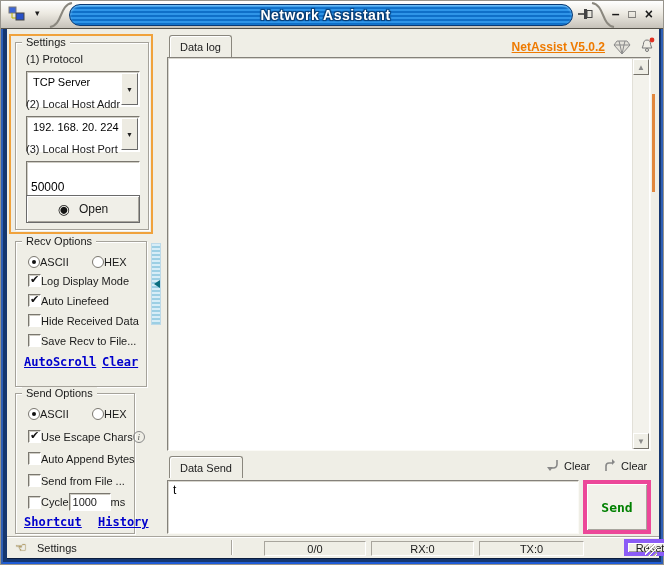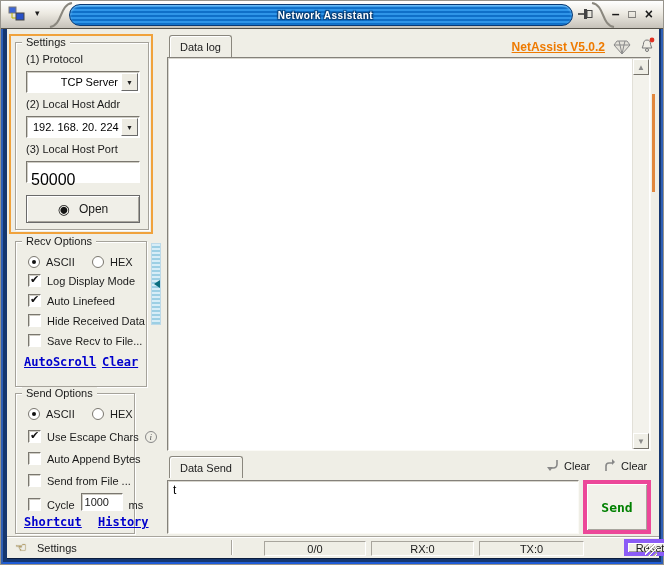--- a/index.html
+++ b/index.html
@@ -16,63 +16,63 @@
     border-bottom:1px solid #55524A; }
   .app-icon { position:absolute; left:7px; top:5px; }
   .tb-arrow { position:absolute; left:34px; top:7px; font-size:9px; color:#1A1A1A; }
   .swoosh { position:absolute; top:0; }
   .swoosh.left { left:48px; }
   .swoosh.right { left:590px; }
   .title-pill { position:absolute; left:68px; top:3px; width:504px; height:22px;
     border-radius:12px; border:1px solid #0A3A74;
     background:repeating-linear-gradient(180deg,#2F95E8 0 2px,#0F6FC8 2px 4px);
     box-shadow:inset 0 1px 2px #7EC6F8; display:flex; align-items:center; justify-content:center; }
-  .title-text { font-size:10px; font-weight:bold; color:#FFFFFF; letter-spacing:.5px;
+  .title-text { font-size:14px; font-weight:bold; color:#FFFFFF; letter-spacing:.5px;
     text-shadow:1px 1px 1px #063A70,-1px -1px 1px #063A70,1px -1px 1px #063A70,-1px 1px 1px #063A70;padding-left:9px; }
   .pin-wrap { position:absolute; left:576px; top:6px; }
   .win-controls { position:absolute; right:10px; top:3px; display:flex; gap:9px; align-items:center; height:20px; }
   .win-controls span { color:#1A1A1A; font-weight:bold; line-height:20px; }
   .glyph-min { font-size:14px; } .glyph-max { font-size:12px; } .glyph-close { font-size:14px; }
 
   
   .content { position:absolute; left:6px; top:28px; width:652px; height:530px;
     background:#EFEEE6; border-bottom:1px solid #0A1C3E; }
 
   .group { position:absolute; border:1px solid #A5A29A;
     box-shadow:inset 1px 1px 0 #FFFFFF, 1px 1px 0 #FFFFFF; }
   .group-title { position:absolute; top:-7px; left:6px; background:#EFEEE6; padding:0 4px;
     font-size:11px; color:#1A1A1A; white-space:nowrap; }
   .field-label { position:absolute; font-size:11px; color:#1A1A1A; white-space:nowrap; }
 
   .settings-outline { position:absolute; left:2px; top:5px; width:144px; height:200px;
     border:2px solid var(--accent-orange,#F0A23C); }
   .settings-group { left:4px; top:6px; width:134px; height:188px; border-color:#A5A29A; }
 
-  .combo { position:absolute; left:10px; width:114px; height:22px; display:flex;
+  .combo { position:absolute; left:10px; width:114px; height:36px; display:flex;
     background:#FFF; border:1px solid; border-color:#7A776F #FFF #FFF #7A776F;
-    box-shadow:inset 1px 1px 0 #CFCDC5;text-align:right; }
+    box-shadow:inset 1px 1px 0 #CFCDC5; }
   .combo-value { flex:1; font-size:11px; padding:4px 2px 0 6px; white-space:nowrap; overflow:hidden; }
   .combo-btn { width:17px; margin:1px; background:#EDEBE2; border:1px solid;
     border-color:#FFF #6A6A6A #6A6A6A #FFF; font-size:7px; color:#222;
     display:flex; align-items:center; justify-content:center; }
   .text-input { position:absolute; left:10px; width:114px; height:22px; background:#FFF;
     border:1px solid; border-color:#7A776F #FFF #FFF #7A776F; box-shadow:inset 1px 1px 0 #CFCDC5;
-    font-size:16px; padding:9px 4px; font-family:"Liberation Sans",sans-serif; }
+    font-size:12px; padding:18px 4px; font-family:"Liberation Sans",sans-serif; }
 
   .open-btn { position:absolute; left:10px; top:152px; width:114px; height:28px;
     background:#F0EFE8; border:1px solid #6A6A6A;
     box-shadow:inset 1px 1px 0 #FFF, inset -1px -1px 0 #A8A59D;
     display:flex; align-items:center; justify-content:center; gap:9px; cursor:default; }
   .record-glyph { font-size:14px; color:#141414; line-height:14px; }
   .open-label { font-size:12px; color:#1A1A1A; }
 
   .recv-group { left:8px; top:212px; width:132px; height:146px; }
   .send-group { left:8px; top:364px; width:120px; height:141px; }
 
-  .opt-row { position:absolute; display:flex; align-items:flex-end; gap:6px; font-size:11px; color:#1A1A1A; white-space:nowrap; }
+  .opt-row { position:absolute; display:flex; align-items:center; gap:0; font-size:11px; color:#1A1A1A; white-space:nowrap; }
   .radio { width:12px; height:12px; border-radius:50%; background:#FFF; border:1px solid #7A776F; position:relative; flex:none; }
   .radio.on::after { content:""; position:absolute; inset:3px; border-radius:50%; background:#111; }
   .check { width:13px; height:13px; background:#FFF; border:1px solid; border-color:#7A776F #FFF #FFF #7A776F;
     box-shadow:inset 1px 1px 0 #CFCDC5; position:relative; flex:none; }
   .check.on::after { content:"\2714"; position:absolute; top:-2px; left:1px; font-size:11px; color:#111; }
   .info-icon { width:12px; height:12px; border:1px solid #888; border-radius:50%; font-size:9px;
     color:#555; display:inline-flex; align-items:center; justify-content:center; font-family:"Liberation Serif",serif; }
   .info-icon::after { content:"i"; font-style:italic; }
   .mini-input { width:42px; height:18px; background:#FFF; border:1px solid; border-color:#7A776F #FFF #FFF #7A776F;
     box-shadow:inset 1px 1px 0 #CFCDC5; font-size:11px; padding:2px 3px; font-family:"Liberation Sans",sans-serif; }

